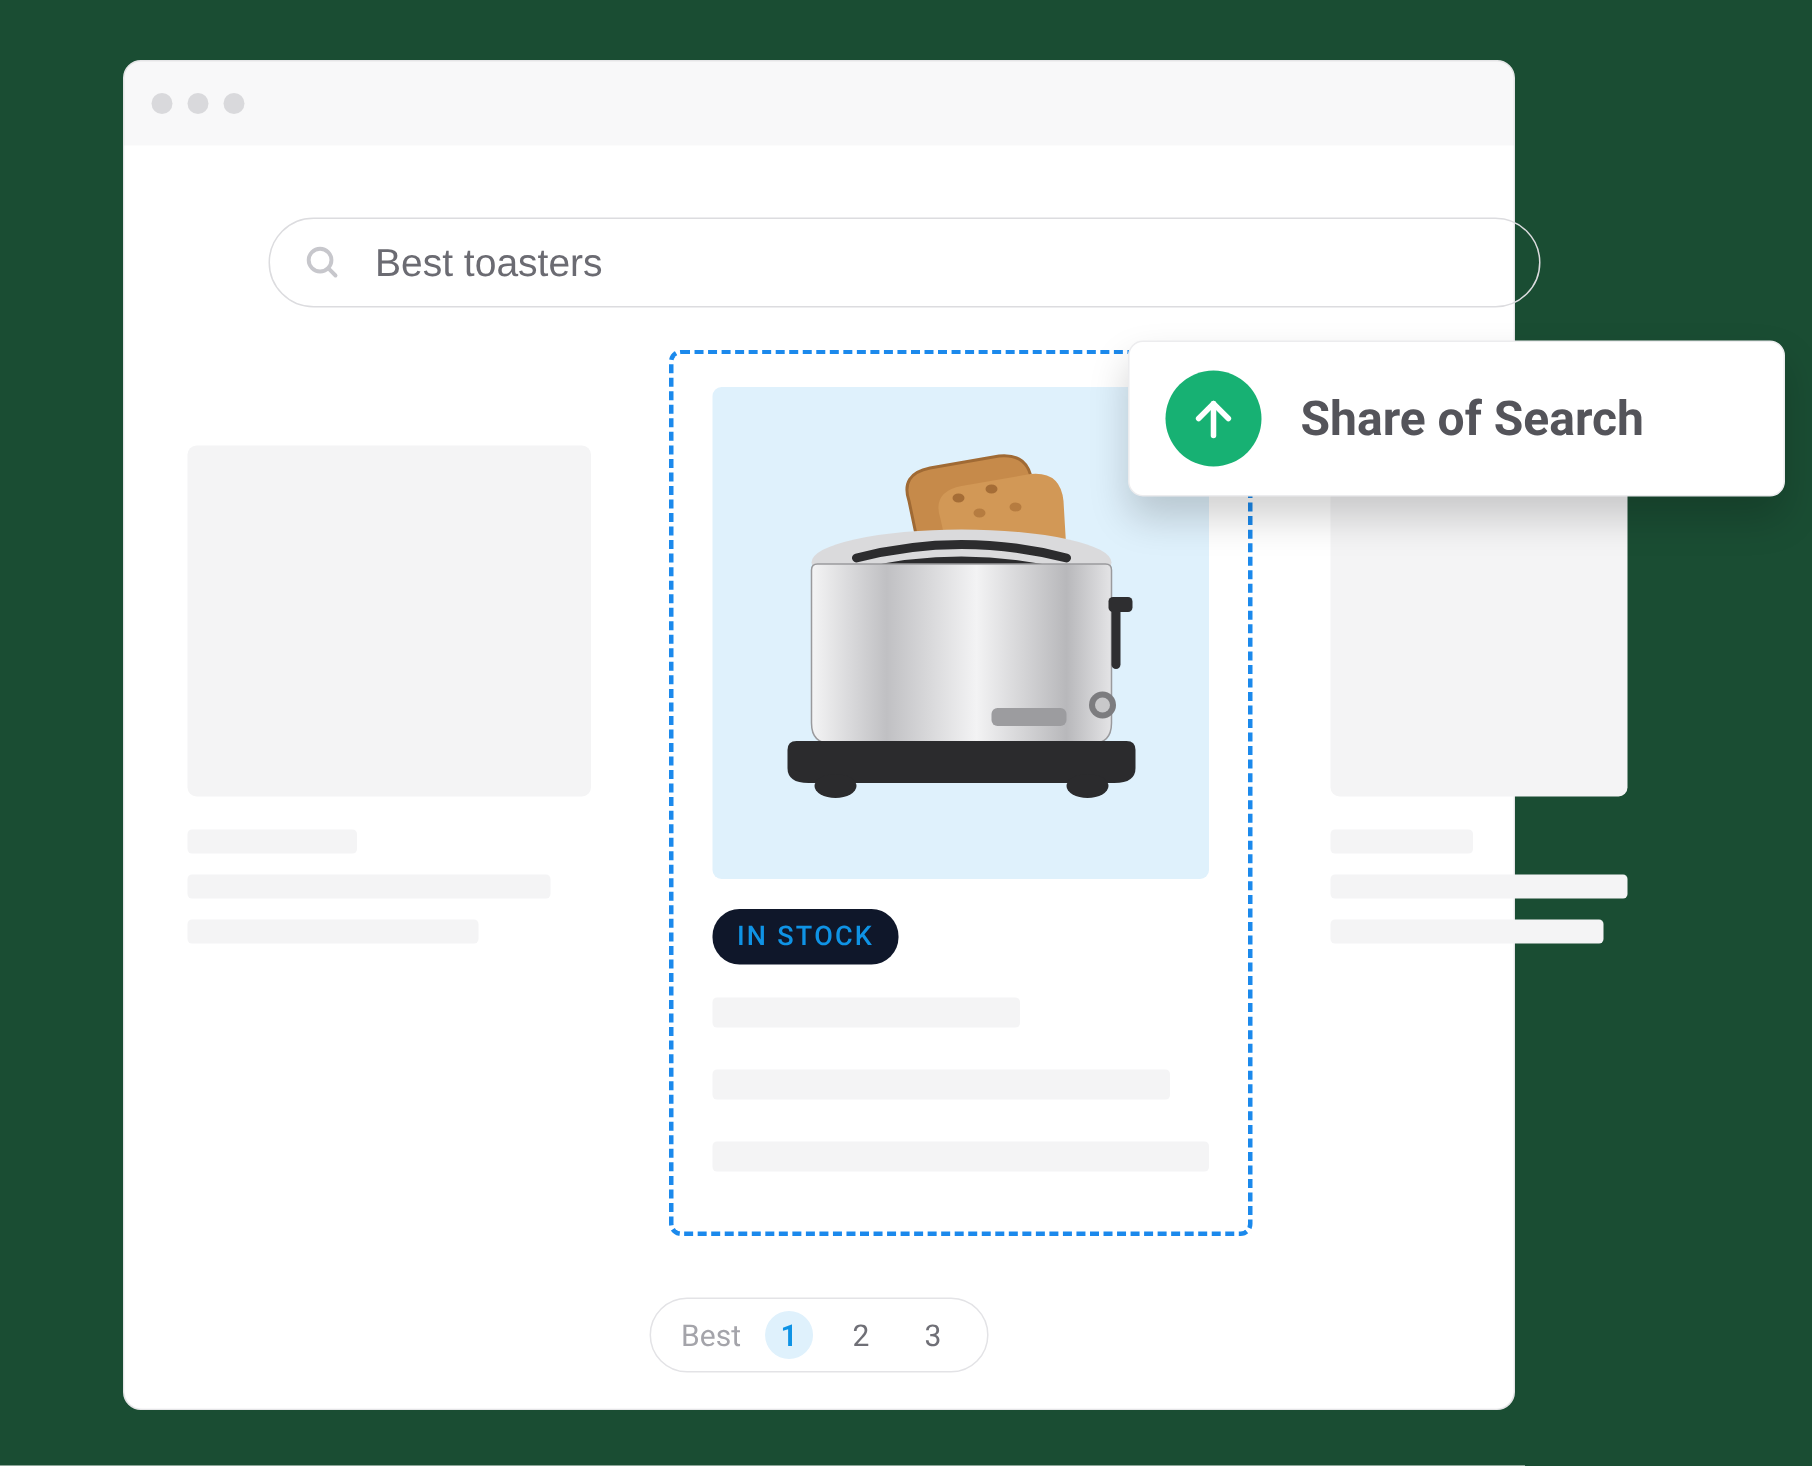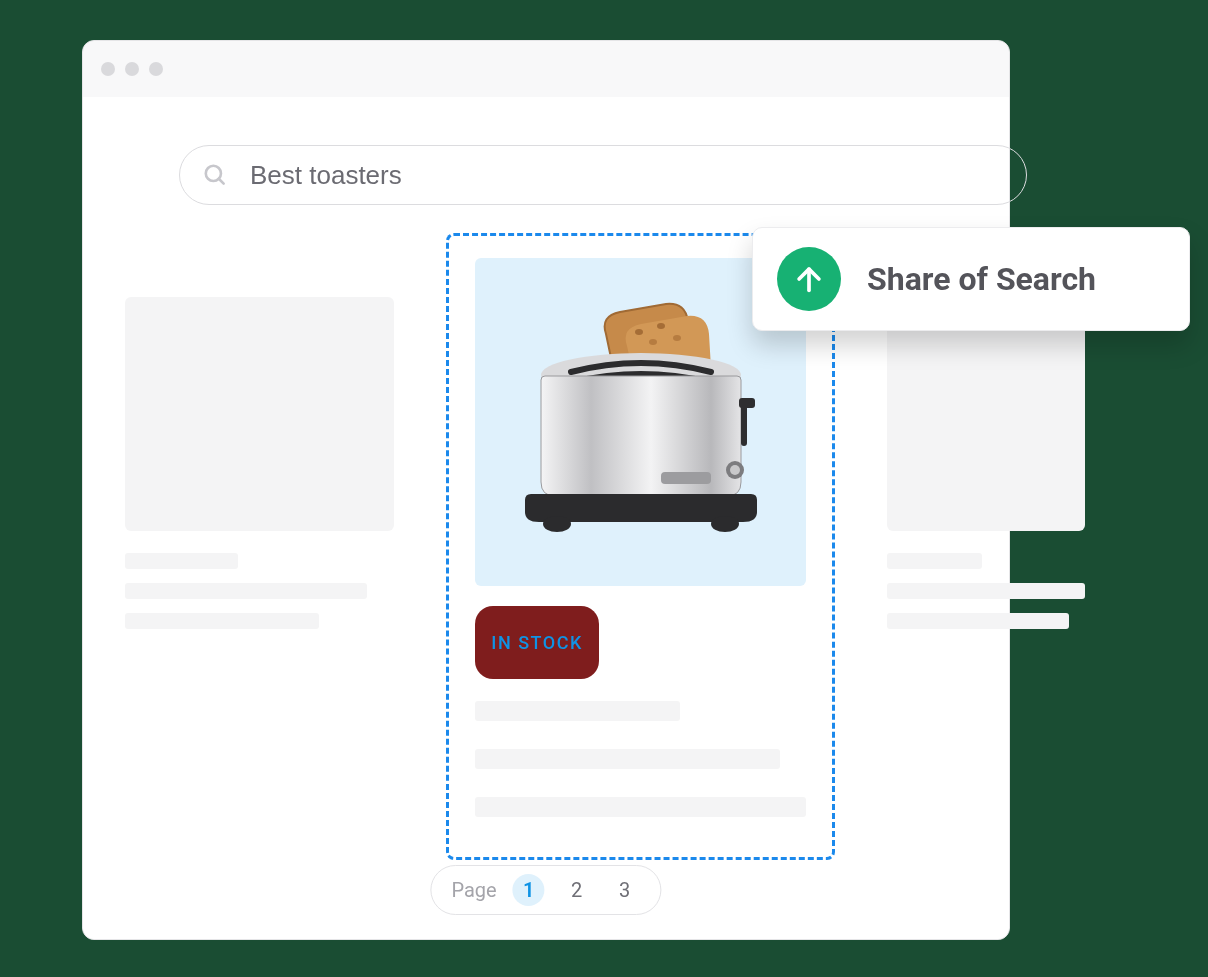--- a/index.html
+++ b/index.html
@@ -90,26 +90,26 @@
     width:100%; height:328px;
     background:#dff1fc;
     border-radius:6px;
     display:flex; align-items:center; justify-content:center;
     margin-bottom:20px;
     overflow:hidden;
   }
 
   .badge {
     display:inline-block;
-    background:#7f1d1d;
+    background:#0f172a;
     color:#0f93e5;
     font-size:18px;
     letter-spacing:1.5px;
     font-weight:500;
-    padding:26px 16px;
+    padding:8px 16px;
     border-radius:18px;
     margin-bottom:22px;
   }
 
   .featured-wrap .ph-line {
     height:20px;
   }
 
   
   .popup {
@@ -248,21 +248,21 @@
       <div class="card" style="width:200px">
         <div class="ph-img"></div>
         <div class="ph-line" style="width:48%"></div>
         <div class="ph-line" style="width:100%"></div>
         <div class="ph-line" style="width:92%"></div>
       </div>
 
     </div>
 
     <div class="pagination">
-      <span class="page-label">Page</span>
+      <span class="page-label">Best</span>
       <span class="page-num active">1</span>
       <span class="page-num">2</span>
       <span class="page-num">3</span>
     </div>
 
   </div>
 </div>
 
 <div class="popup">
   <div class="up-circle">

